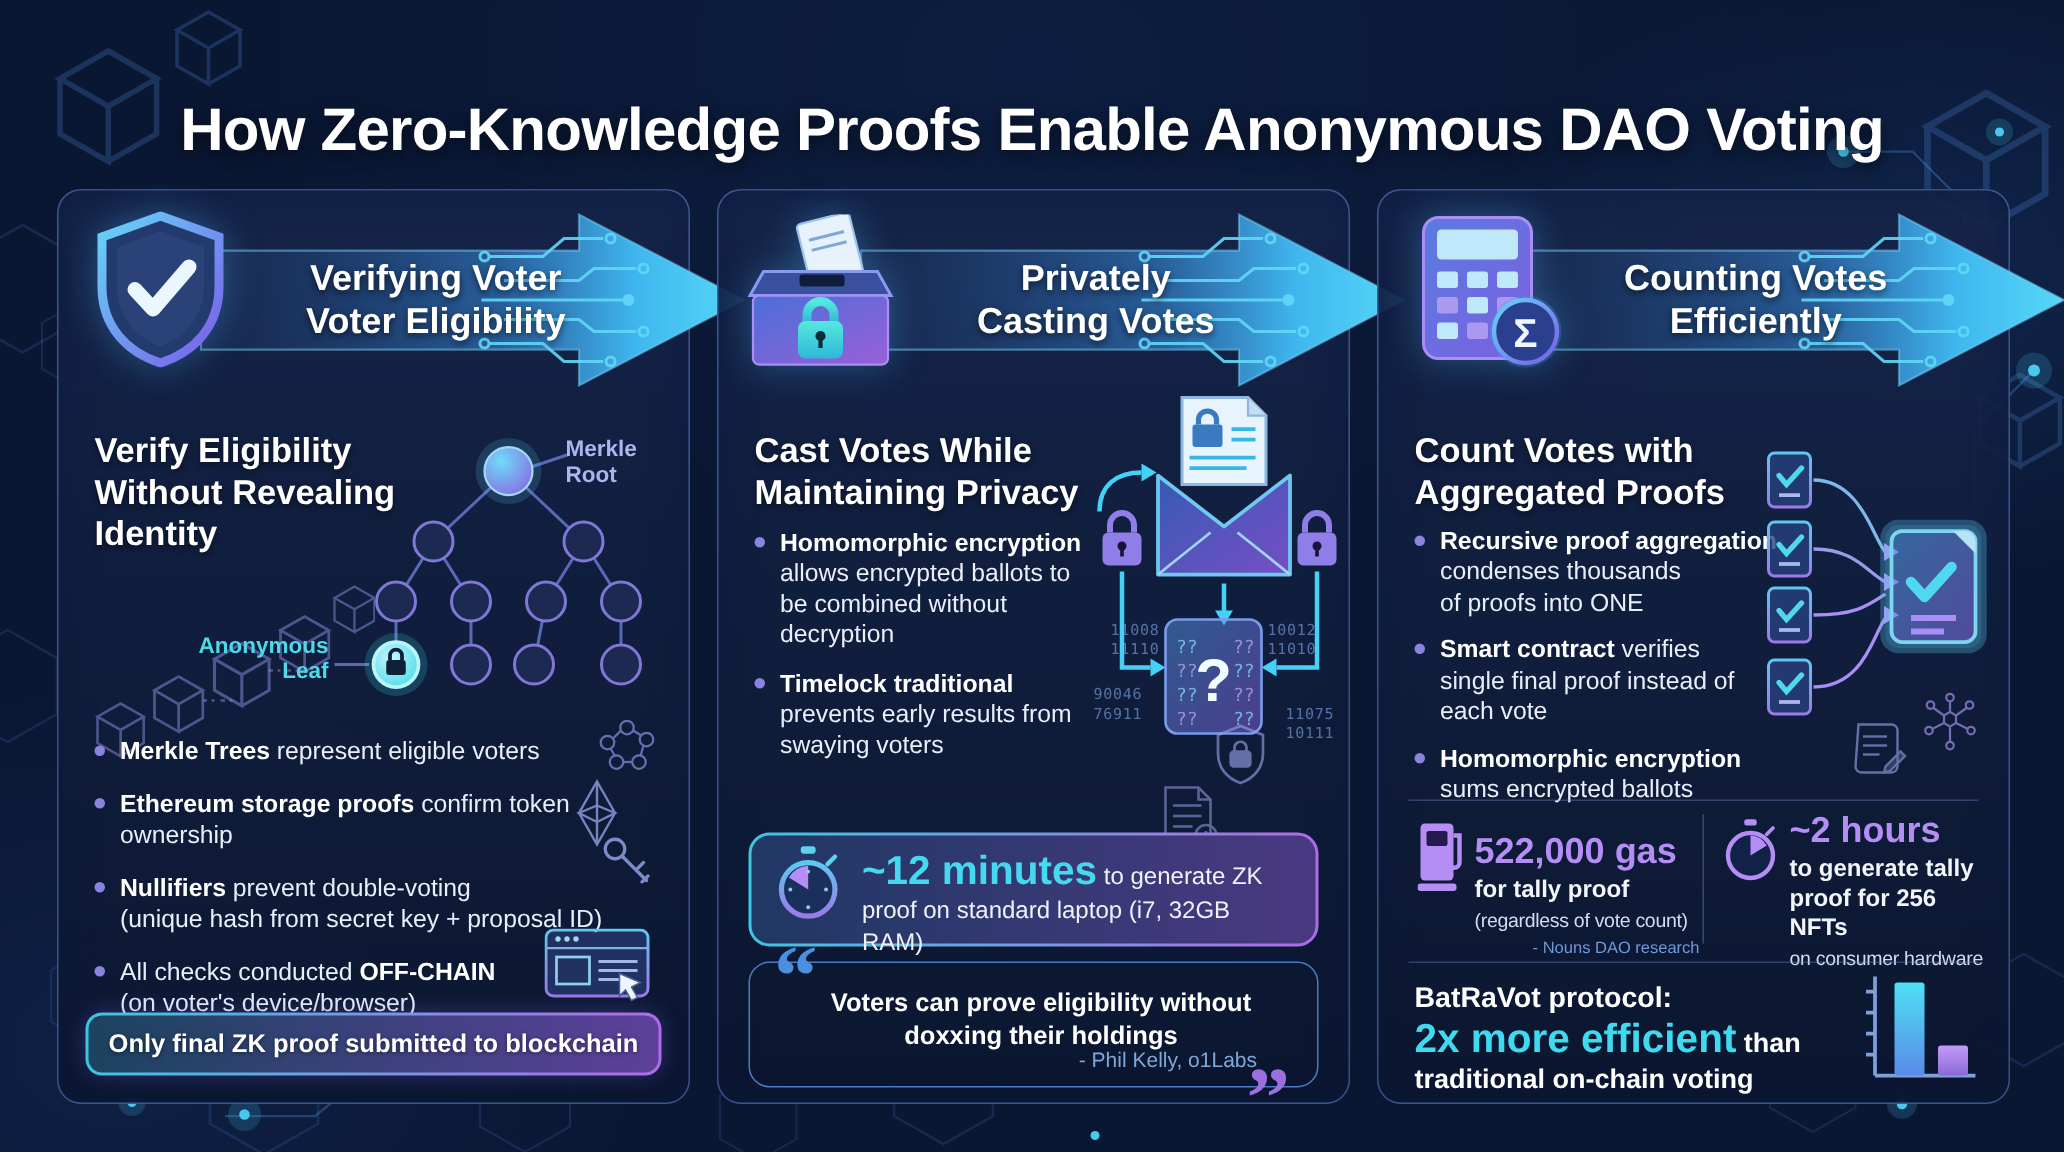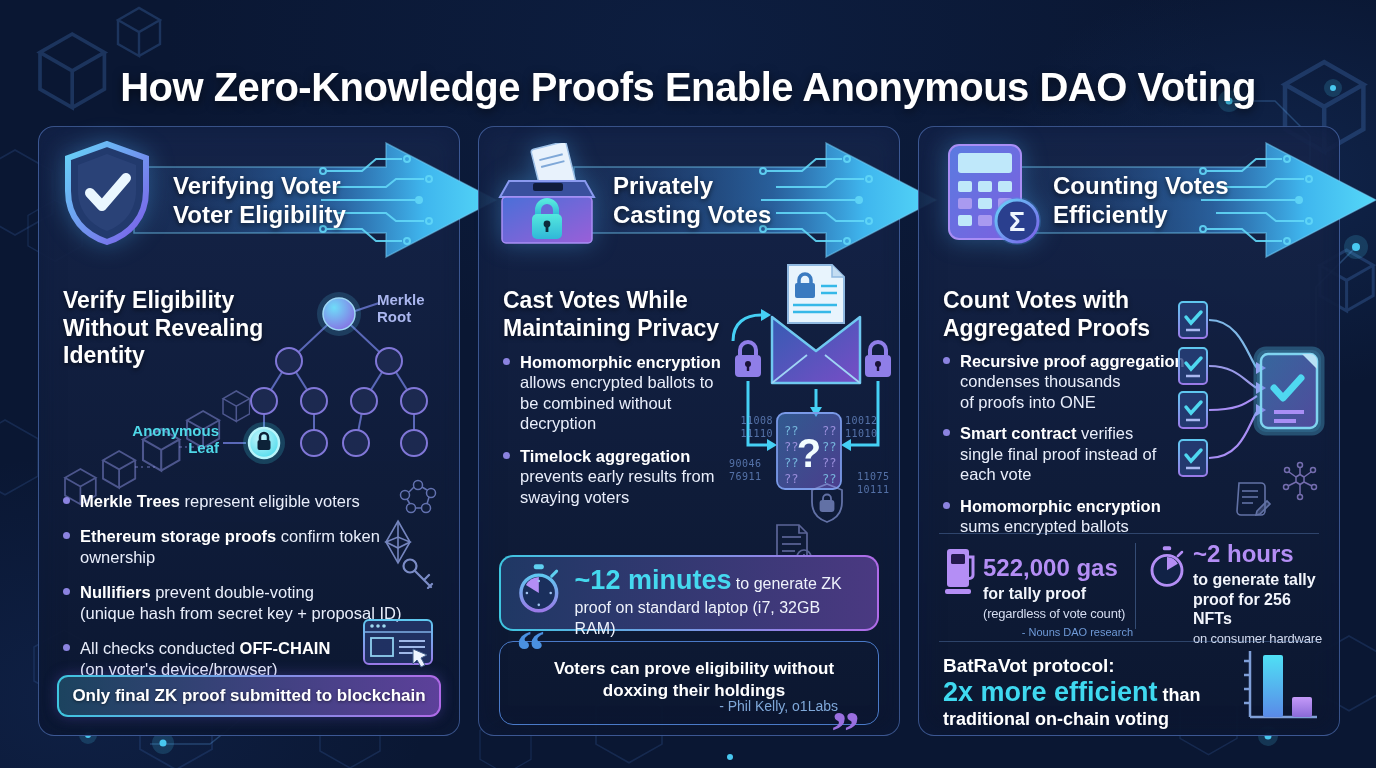--- a/index.html
+++ b/index.html
@@ -31,20 +31,21 @@
     box-shadow:0 0 24px rgba(10,25,60,.6) inset;
     z-index:2;
   }
   .phead{position:absolute;left:0;top:0;width:100%;height:130px;}
   .harrow{position:absolute;left:95px;top:14px;width:365px;height:118px;overflow:visible;}
   .hicon{position:absolute;filter:drop-shadow(0 0 12px rgba(80,180,255,.35));}
   .htitle{
     position:absolute;left:134px;top:44px;width:235px;
     color:#fff;font-size:24px;font-weight:bold;line-height:1.22;
     text-shadow:0 2px 5px rgba(0,0,0,.6);
+    text-align:center;
   }
   .pheading{
     position:absolute;left:24px;top:160px;
     color:#fff;font-size:23px;font-weight:bold;line-height:1.2;
     white-space:pre-line;text-shadow:0 2px 4px rgba(0,0,0,.5);
   }
   .bullets{position:absolute;left:24px;}
   .bullet{display:flex;gap:10px;color:#e9eefb;font-size:16.5px;line-height:1.24;}
   .dot{flex:none;width:7px;height:7px;border-radius:50%;background:#8b83e0;margin-top:6px;}
   .bt{white-space:pre-line;}
@@ -410,21 +411,21 @@
   <div class="bullets" style="top:225px;width:230px">
     <div class="bullet" style="margin-bottom:12px">
         <span class="dot"></span>
       <span class="bt"><span></span><b>Homomorphic encryption</b><span>
 allows encrypted ballots to
 be combined without
 decryption</span></span>
       </div>
     <div class="bullet" style="margin-bottom:12px">
         <span class="dot"></span>
-      <span class="bt"><span></span><b>Timelock aggregation</b><span>
+      <span class="bt"><span></span><b>Timelock traditional</b><span>
 prevents early results from
 swaying voters</span></span>
       </div>
   </div>
 
   <svg style="position:absolute;left:248px;top:128px" width="168" height="250" viewBox="0 0 168 250">
     <g>
       <path d="M61,10 h44 l12,12 v46 H61 Z" fill="#e8f4fd" stroke="#8fb8e0" stroke-width="2"></path>
       <path d="M105,10 v12 h12" fill="#c4ddf2" stroke="#8fb8e0" stroke-width="1.5"></path>
       <g>

